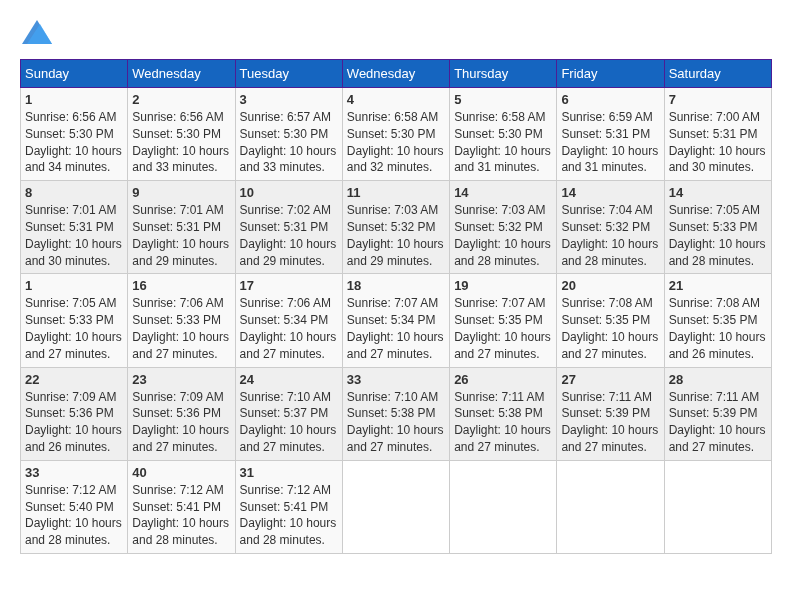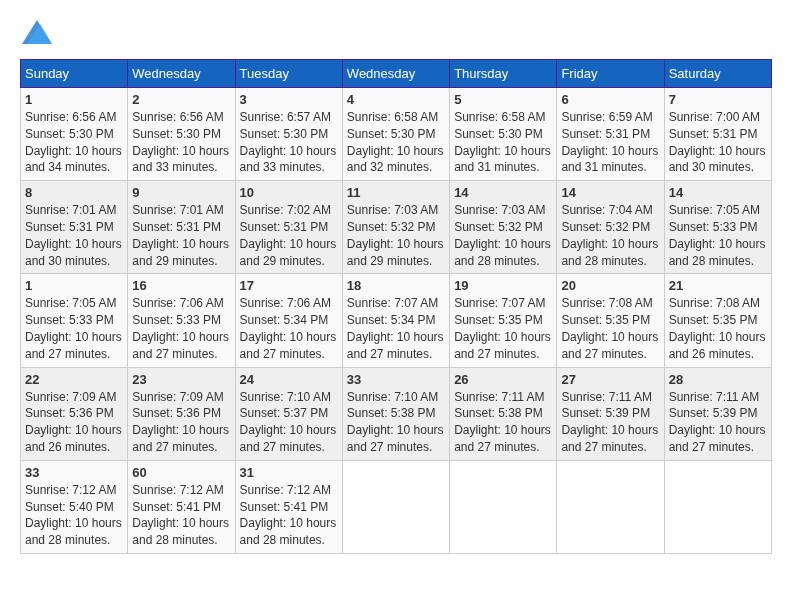--- a/index.html
+++ b/index.html
@@ -245,21 +245,21 @@
           <span class="day-number">28</span>
           <div class="day-info">Sunrise: 7:11 AM<br>Sunset: 5:39 PM<br>Daylight: 10 hours and 27 minutes.</div>
         </td>
       </tr>
       <tr>
         <td>
           <span class="day-number">33</span>
           <div class="day-info">Sunrise: 7:12 AM<br>Sunset: 5:40 PM<br>Daylight: 10 hours and 28 minutes.</div>
         </td>
         <td>
-          <span class="day-number">60</span>
+          <span class="day-number">40</span>
           <div class="day-info">Sunrise: 7:12 AM<br>Sunset: 5:41 PM<br>Daylight: 10 hours and 28 minutes.</div>
         </td>
         <td>
           <span class="day-number">31</span>
           <div class="day-info">Sunrise: 7:12 AM<br>Sunset: 5:41 PM<br>Daylight: 10 hours and 28 minutes.</div>
         </td>
         <td class="empty-cell"></td>
         <td class="empty-cell"></td>
         <td class="empty-cell"></td>
         <td class="empty-cell"></td>

